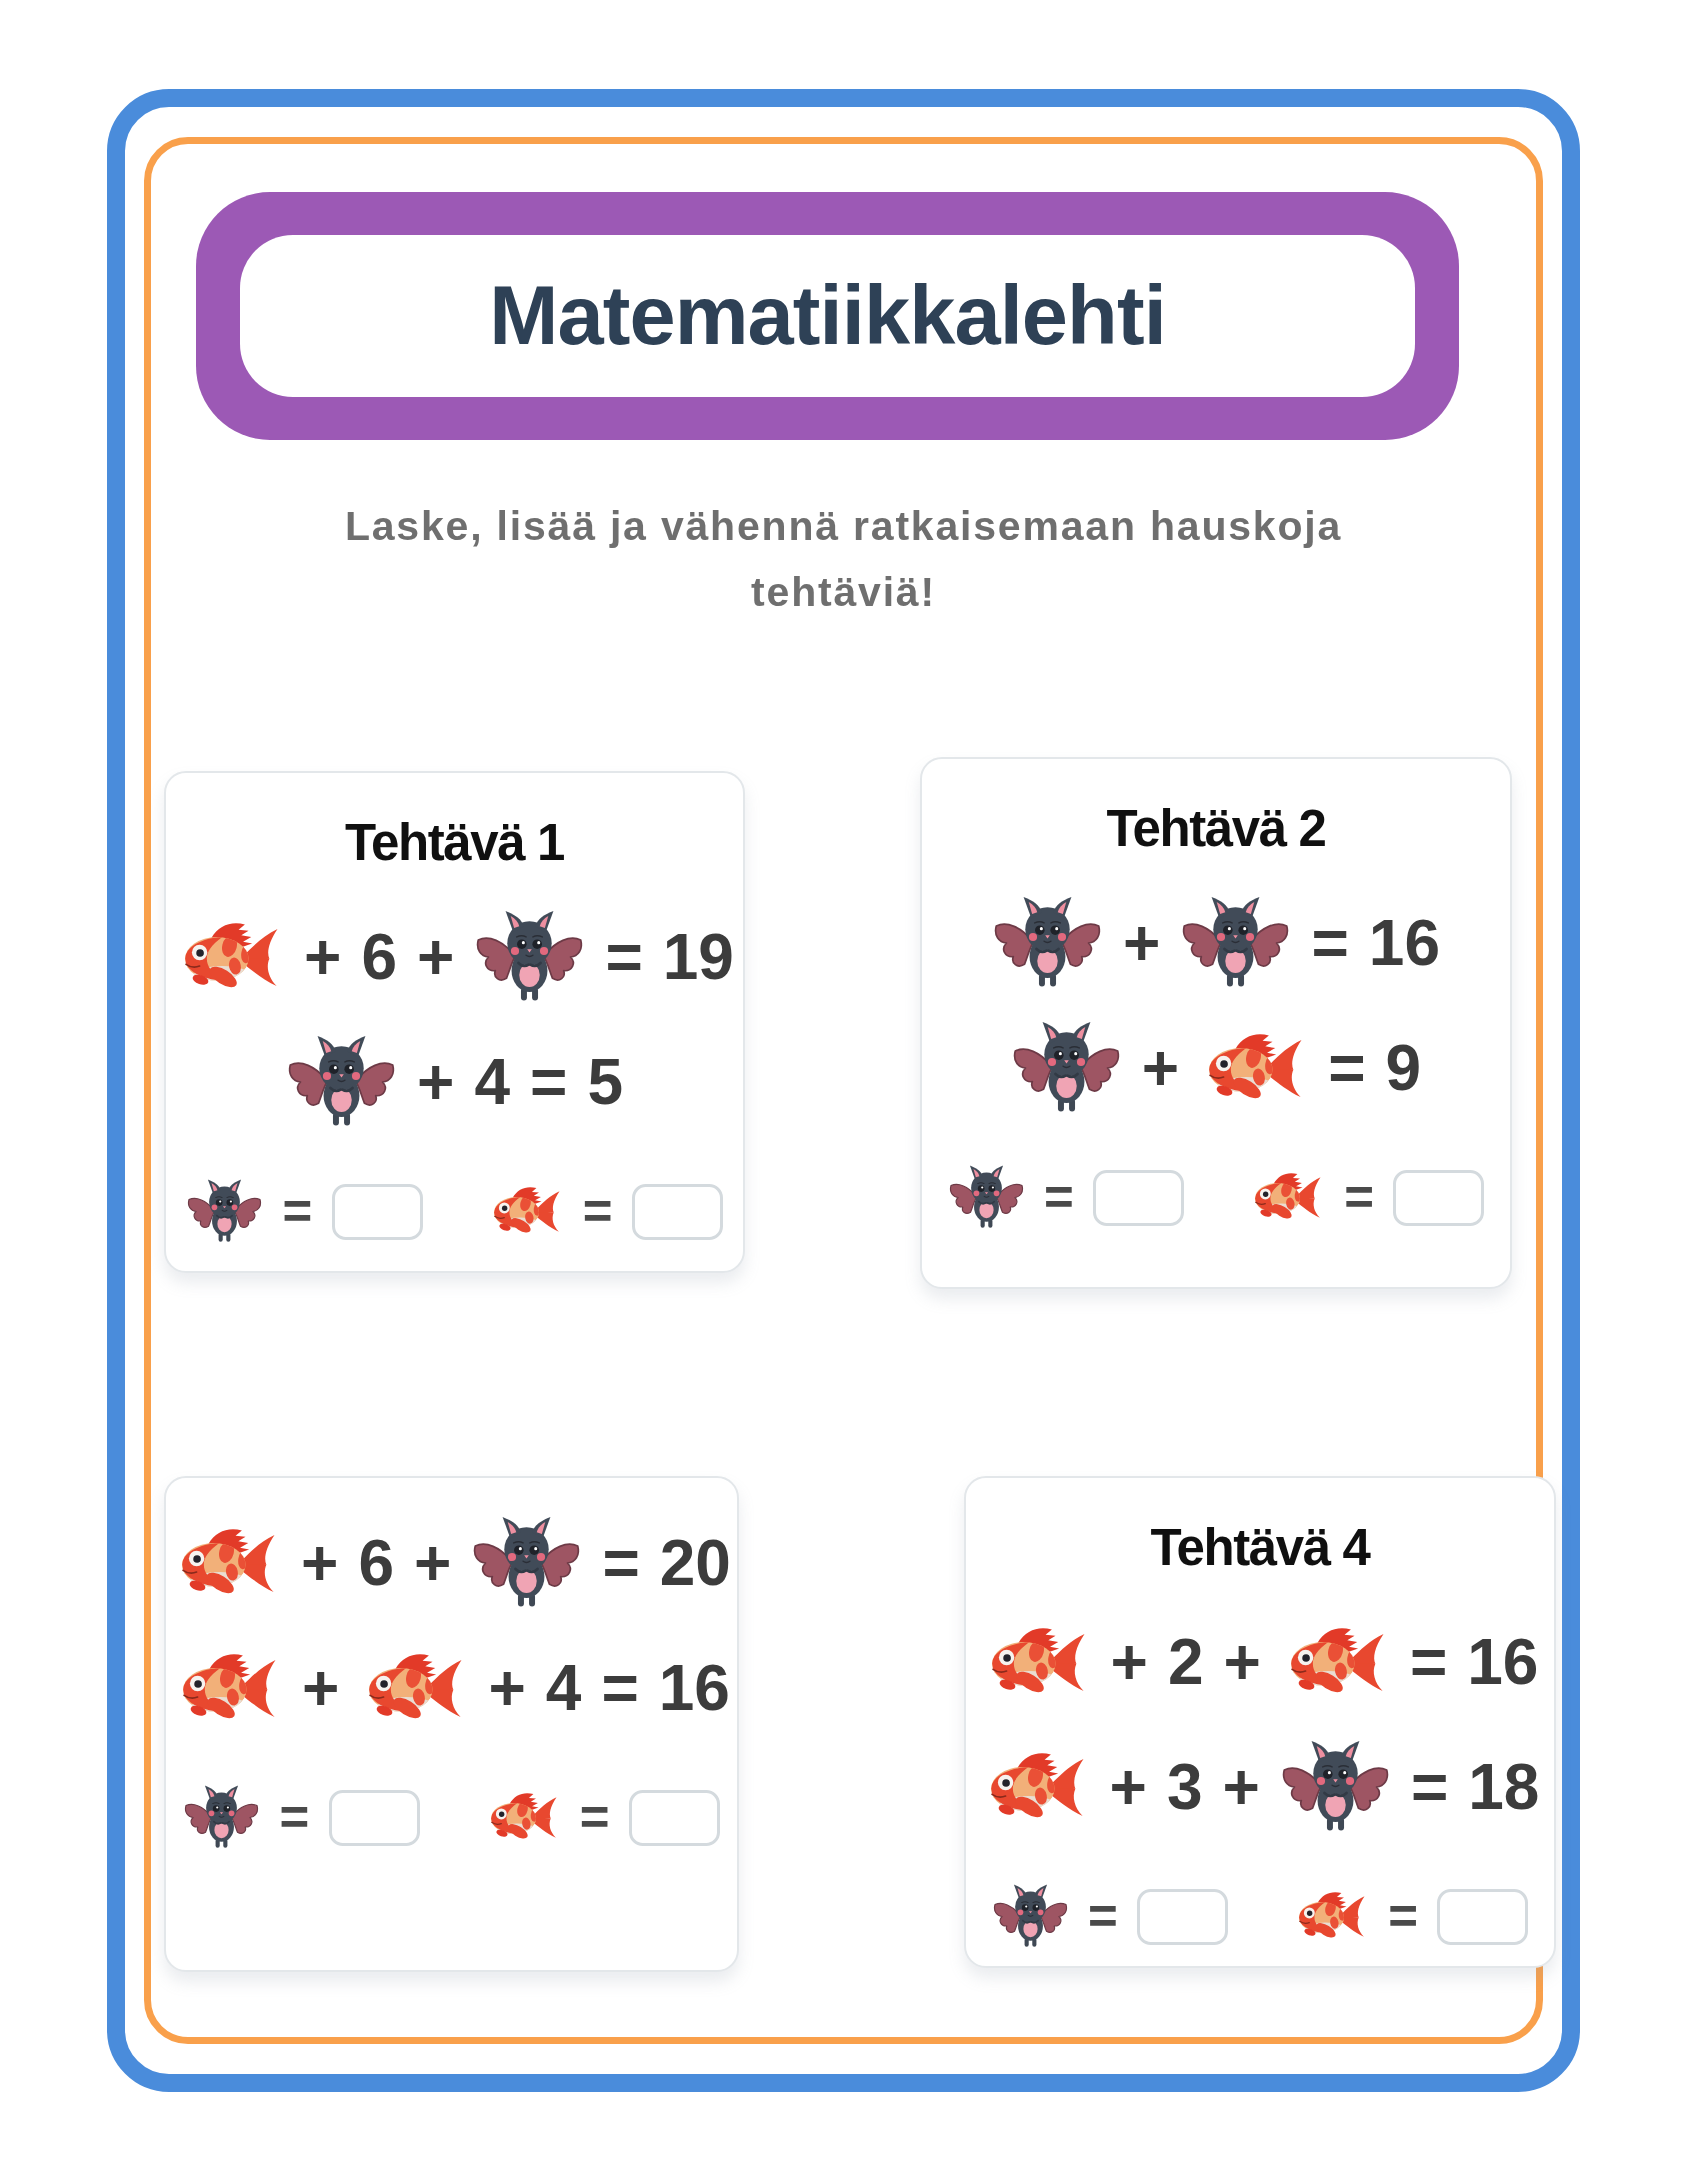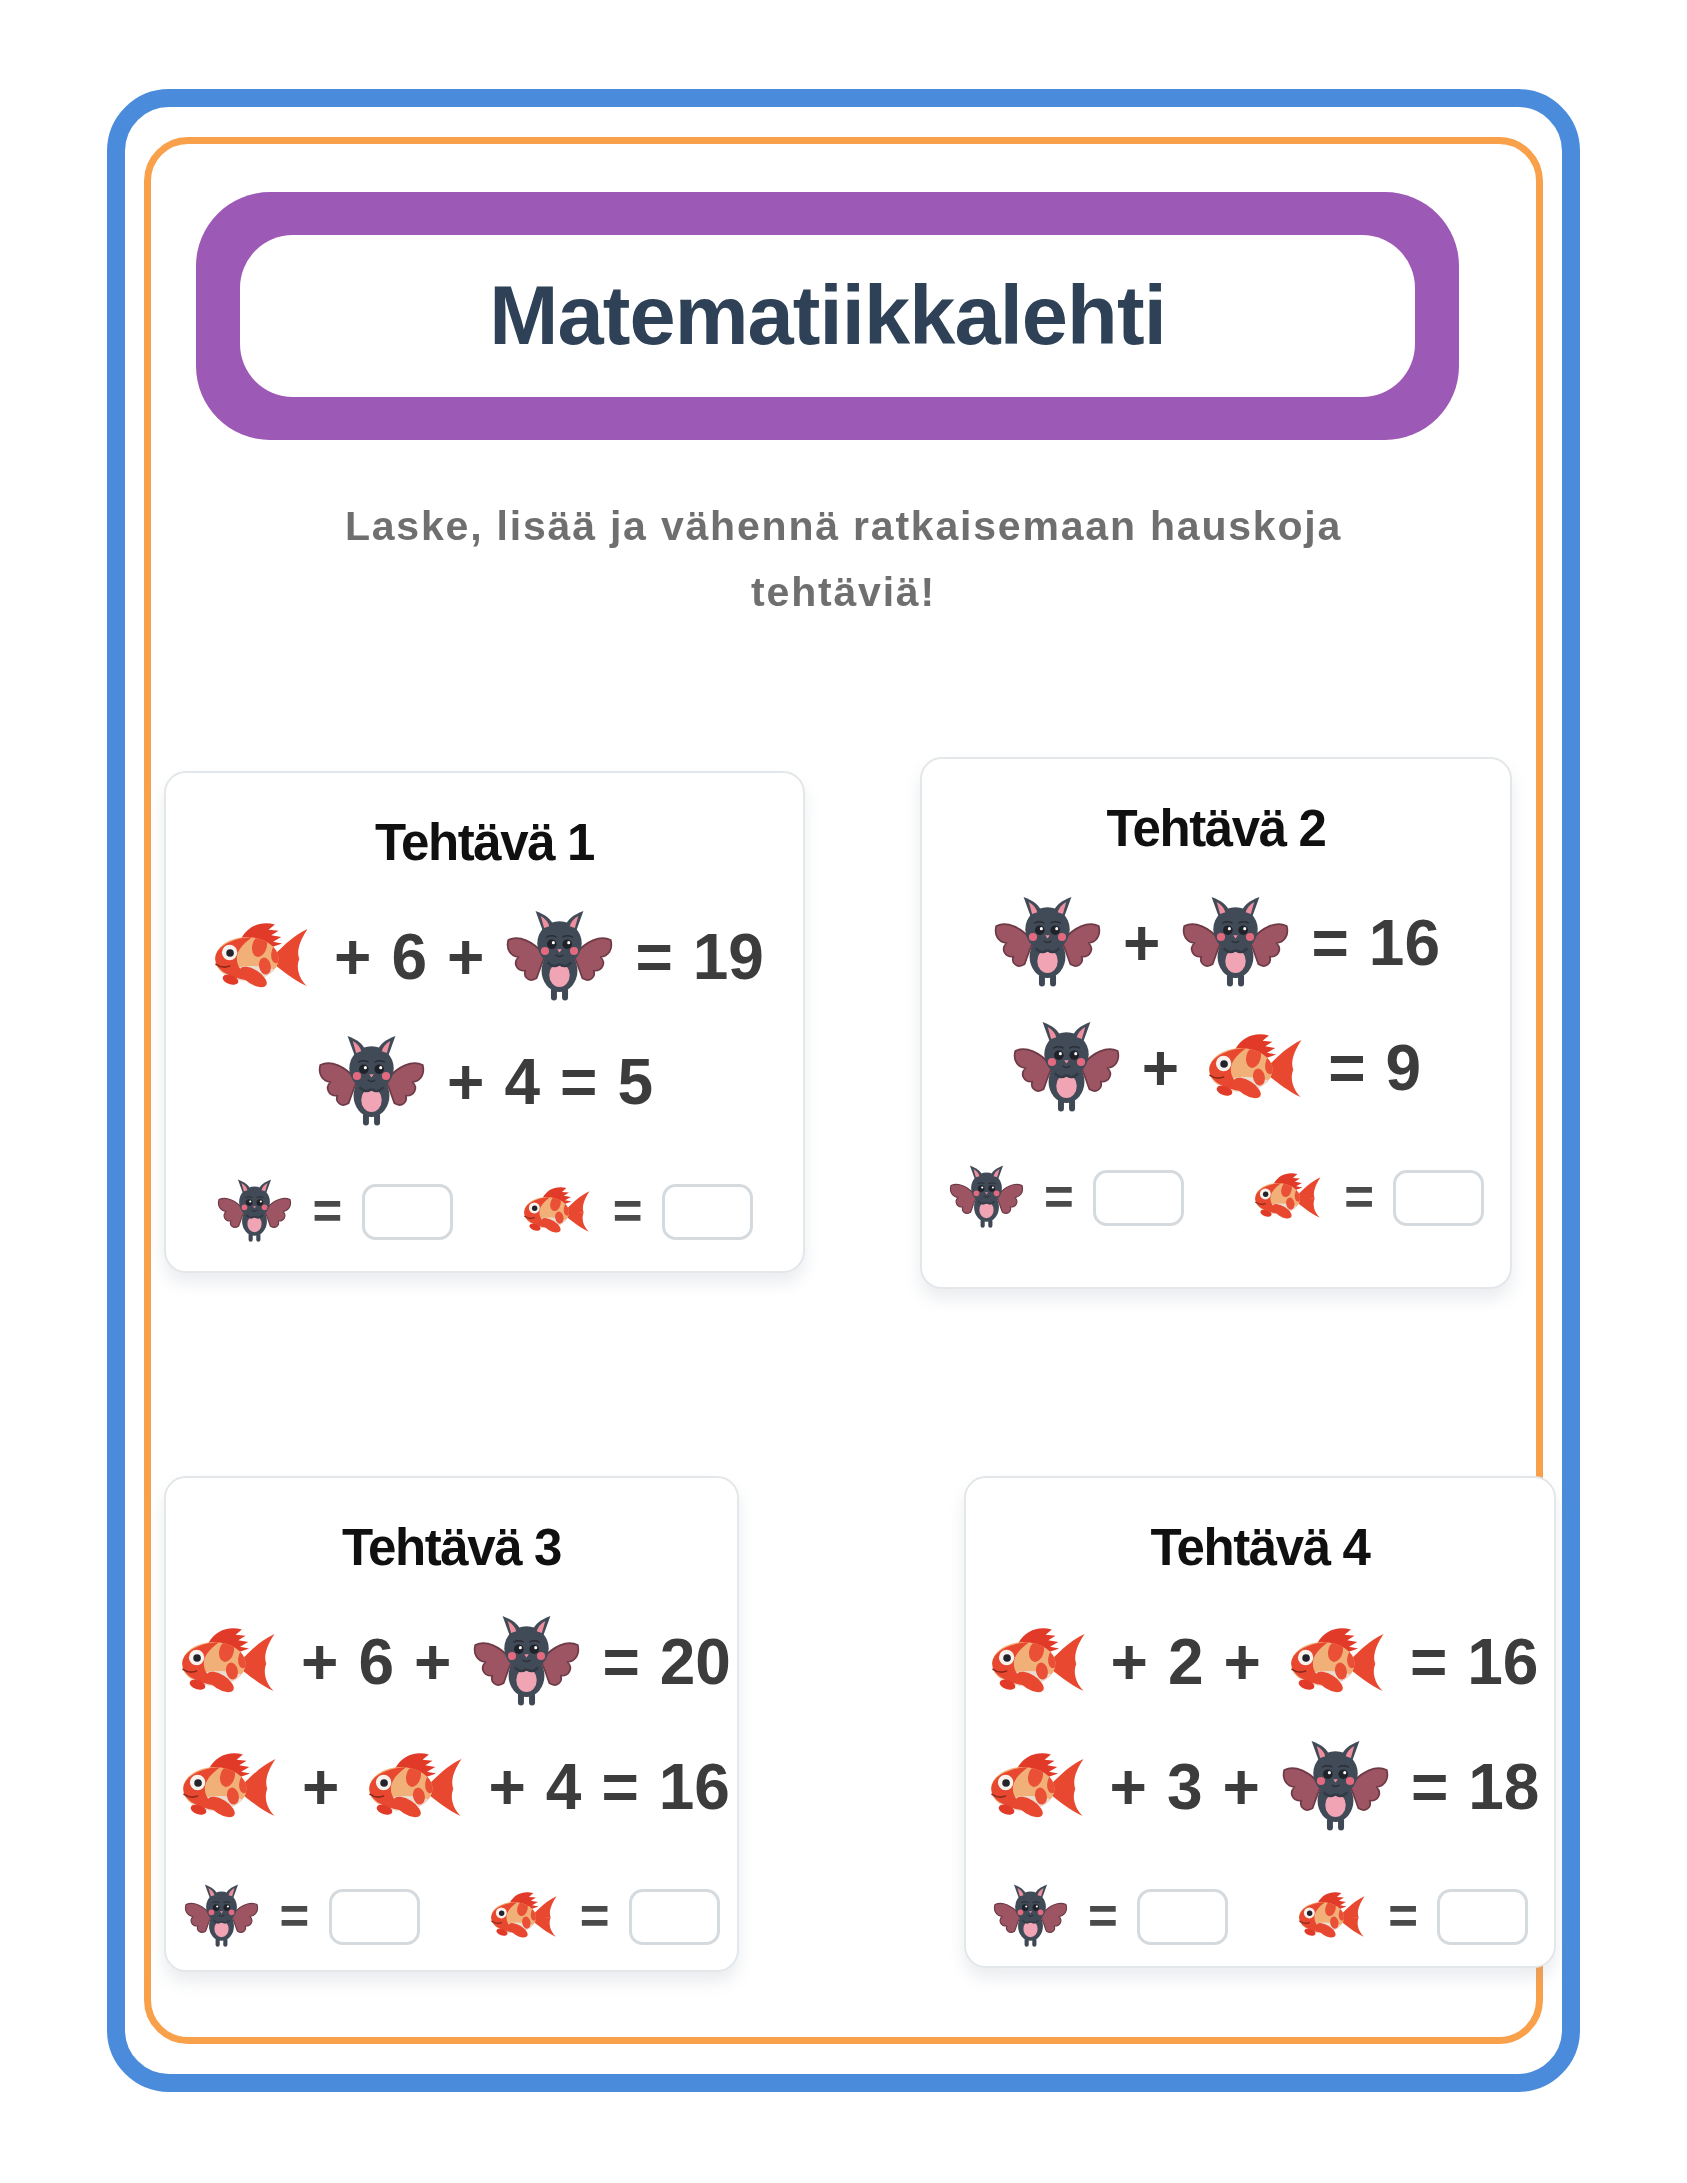--- a/index.html
+++ b/index.html
@@ -35,21 +35,21 @@
     position:absolute;left:0;top:493px;width:100%;text-align:center;margin:0;
     font-size:41px;font-weight:700;letter-spacing:1.8px;line-height:1.62;
     color:var(--subtitle-gray,#6f6f6f);
   }
   
   .card{
     position:absolute;background:#ffffff;border:2.3px solid var(--card-border,#e3e7ea);
     border-radius:22px;box-sizing:border-box;
     box-shadow:0 10px 15.6px rgba(140,152,168,0.18);
   }
-  .card.c1{left:164px;top:771px;width:641px;height:502px;}
+  .card.c1{left:164px;top:771px;width:581px;height:502px;}
   .card.c2{left:920px;top:757px;width:592px;height:532px;}
   .card.c3{left:164px;top:1476px;width:575px;height:496px;}
   .card.c4{left:964px;top:1476px;width:592px;height:492px;}
   .card-title{
     margin:40px 0 0 0;text-align:center;
     font-size:51px;font-weight:700;letter-spacing:-1.4px;
     color:var(--card-title-color,#101010);
   }
   .rows{display:flex;flex-direction:column;margin-top:27.6px;}
   .eq-row{display:flex;align-items:center;justify-content:center;gap:20px;height:115px;}
@@ -243,21 +243,20 @@
               <svg viewBox="0 0 120 85">
                 <use href="#fish-def"></use>
               </svg>
             </span>
             <span class="ans-eq">=</span>
             <div class="ans-box"></div>
           </div>
         </div>
   </section>
       <section class="card c3">
-    <h2 class="card-title">Tehtävä 3</h2>
     <div class="rows">
           <div class="eq-row">
             <span class="icon lg fish">
               <svg viewBox="0 0 120 85">
                 <use href="#fish-def"></use>
               </svg>
             </span>
             <span class="eq-text">+</span>
             <span class="eq-text">6</span>
             <span class="eq-text">+</span>

